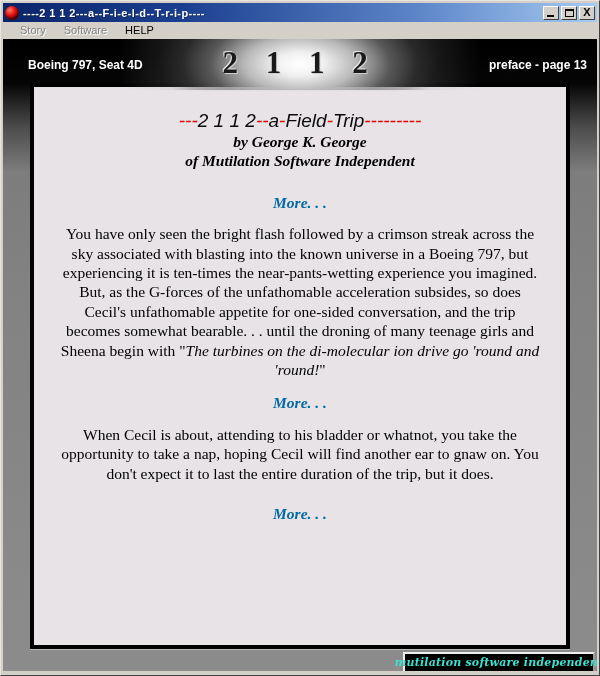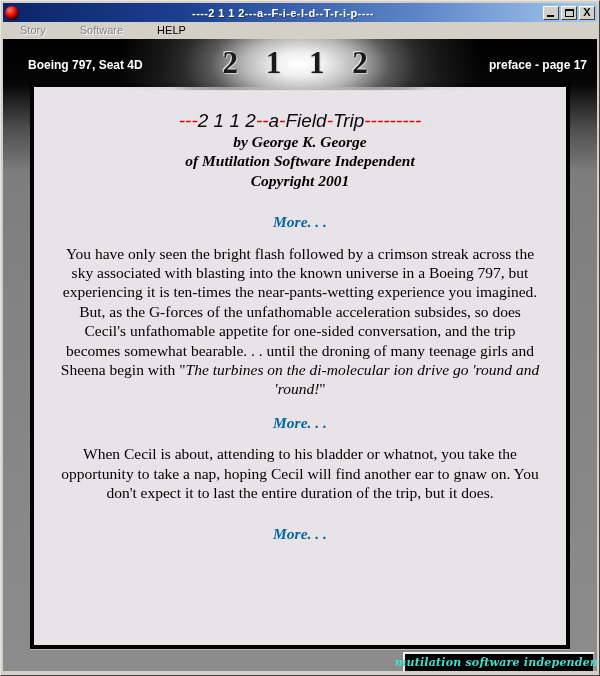--- a/index.html
+++ b/index.html
@@ -1,15 +1,15 @@
 <!DOCTYPE html>
 <html><head>
 <meta charset="utf-8">
 <style>
-  * { margin:0; padding:0; box-sizing:border-box;text-align:center; }
+  * { margin:0; padding:0; box-sizing:border-box; }
   html,body { width:600px; height:676px; background:#000; }
   body { font-family:"Liberation Sans", sans-serif; }
 
   .window {
     width:600px; height:676px;
     background:#d4d0c8;
     border-top:1px solid #e8e5e0;
     border-left:1px solid #e8e5e0;
     border-right:1px solid #404040;
     border-bottom:1px solid #404040;
@@ -49,21 +49,21 @@
   .win-btn .glyph-max { position:absolute; left:3px; top:2px; width:9px; height:8px; border:1px solid #000; border-top-width:2px; }
   .win-btn .glyph-close {
     position:absolute; inset:0; display:flex; align-items:center; justify-content:center;
     font-size:11px; font-weight:bold; color:#000; line-height:1; font-family:"Liberation Sans",sans-serif;
   }
 
   
   .menubar {
     height:17px; background:#d4d0c8;
     display:flex; align-items:center;
-    font-size:11px; padding-left:8px; gap:16px;
+    font-size:11px; padding-left:8px; gap:0;
   }
   .menu-item { padding:1px 9px 2px 9px; color:#000; cursor:default; }
   .menu-item.disabled { color:#848484; text-shadow:1px 1px 0 #ffffff; }
 
   
   .main {
     position:relative;
     height:632px;
     background:linear-gradient(to bottom, #000 0%, #050505 7%, #4c4c4c 14%, #7d7d7d 21%, #828282 40%, #8c8c8c 100%);
     overflow:hidden;
@@ -169,30 +169,29 @@
     <span class="menu-item disabled">Software</span>
     <span class="menu-item">HELP</span>
   </div>
 
   <div class="main">
 
     <div class="header">
       <div class="starburst"></div>
       <span class="header-left">Boeing 797, Seat 4D</span>
       <span class="logo">2 1 1 2</span>
-      <span class="header-right">preface - page 17</span>
+      <span class="header-right">preface - page 13</span>
     </div>
 
     <div class="panel">
 
       <div class="doc-title"><span class="seg-red">---</span><span class="seg-black">2 1 1 2</span><span class="seg-red">--</span><span class="seg-black">a</span><span class="seg-red">-</span><span class="seg-black">Field</span><span class="seg-red">-</span><span class="seg-black">Trip</span><span class="seg-red">---------</span></div>
 
       <div class="byline">by George K. George</div>
       <div class="byline">of Mutilation Software Independent</div>
-      <div class="byline">Copyright 2001</div>
 
       <a class="more-link more-1">More. . .</a>
 
       <p class="para"><span>You have only seen the bright flash followed by a crimson streak across the sky associated with blasting into the known universe in a Boeing 797, but experiencing it is ten-times the near-pants-wetting experience you imagined. But, as the G-forces of the unfathomable acceleration subsides, so does Cecil's unfathomable appetite for one-sided conversation, and the trip becomes somewhat bearable. . . until the droning of many teenage girls and Sheena begin with "</span><span class="q">The turbines on the di-molecular ion drive go 'round and 'round!</span><span>"</span></p>
 
       <a class="more-link more-2">More. . .</a>
 
       <p class="para">When Cecil is about, attending to his bladder or whatnot, you take the opportunity to take a nap, hoping Cecil will find another ear to gnaw on. You don't expect it to last the entire duration of the trip, but it does.</p>
 
       <a class="more-link more-3">More. . .</a>

